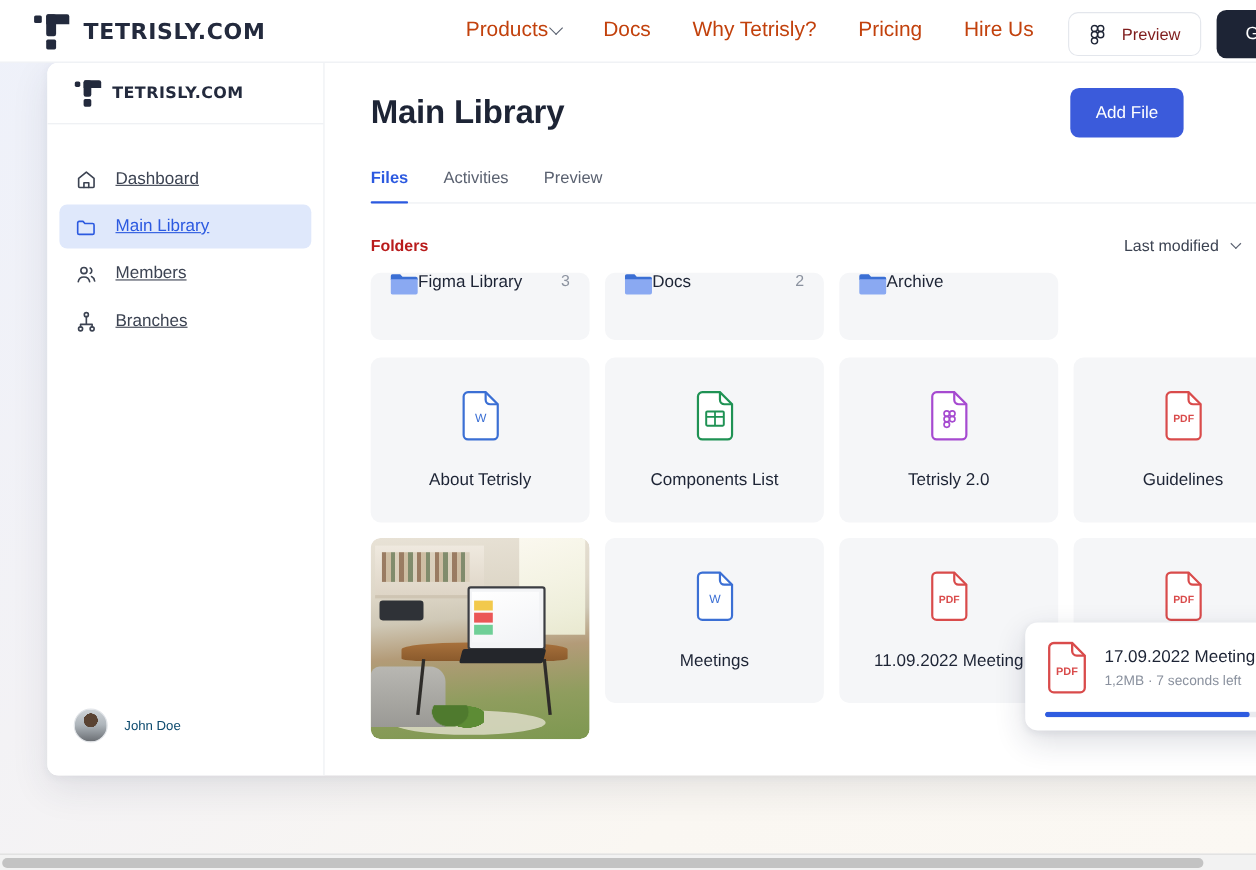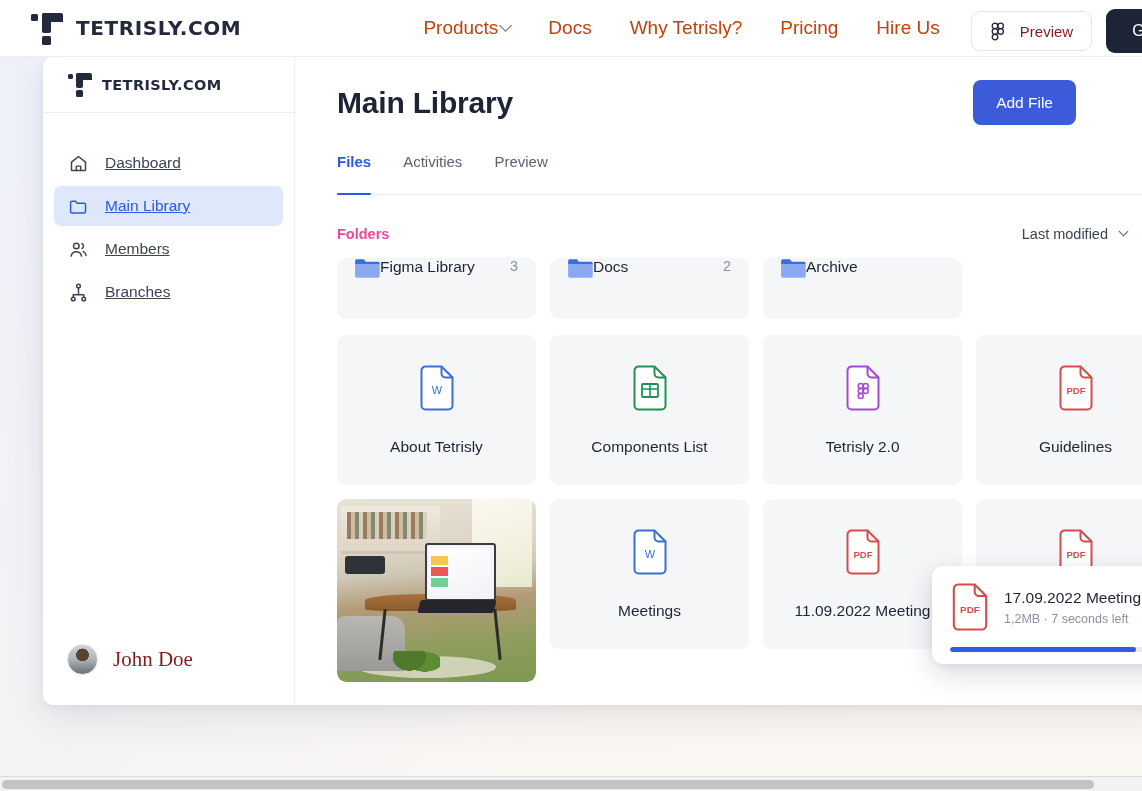--- a/index.html
+++ b/index.html
@@ -234,21 +234,21 @@
   .avatar {
     width: 31px; height: 31px;
     border-radius: 50%;
     flex: none;
     background:
       radial-gradient(circle at 50% 34%, #5a4333 0 26%, transparent 27%),
       linear-gradient(180deg, #cfd4d8 0%, #aeb5bb 48%, #6b6f74 100%);
     border: 1px solid #e1e4e8;
     overflow: hidden;
   }
-  .user-name { font-size: 21px; color: #7f1d1d; font-family: Liberation Serif, serif; }
+  .user-name { font-size: 12px; color: #0c4a6e; }
 
   
   #main {
     flex: 1 1 auto;
     position: relative;
     padding: 29px 0 0 42px;
     overflow: hidden;
   }
 
   #page-title {
@@ -277,21 +277,21 @@
   #tabs {
     display: flex;
     gap: 32px;
     margin-top: 33px;
     border-bottom: 1px solid #eceef2;
     width: 808px;
   }
   .tab {
     font-size: 15px;
     color: #5a6170;
-    padding-bottom: 24px;
+    padding-bottom: 14px;
     cursor: pointer;
     position: relative;
     white-space: nowrap;
   }
   .tab.active {
     color: #2b59e0;
     font-weight: 700;
   }
   .tab.active::after {
     content: "";
@@ -304,21 +304,21 @@
 
   .section-head {
     display: flex;
     align-items: center;
     margin-top: 31px;
     width: 790px;
   }
   .section-title {
     font-size: 14.5px;
     font-weight: 700;
-    color: #ec4899;
+    color: #b91c1c;
   }
   #sort-control {
     margin-left: auto;
     display: flex;
     align-items: center;
     gap: 12px;
     font-size: 14.5px;
     color: #3c4352;
     cursor: pointer;
     white-space: nowrap;

